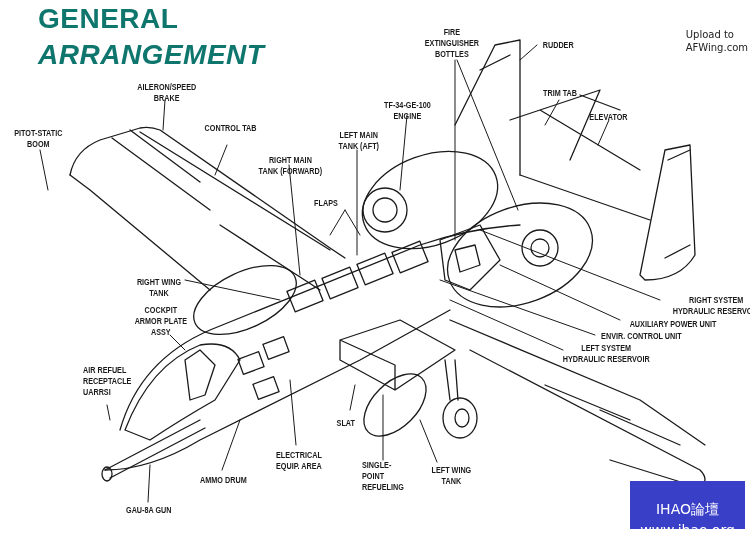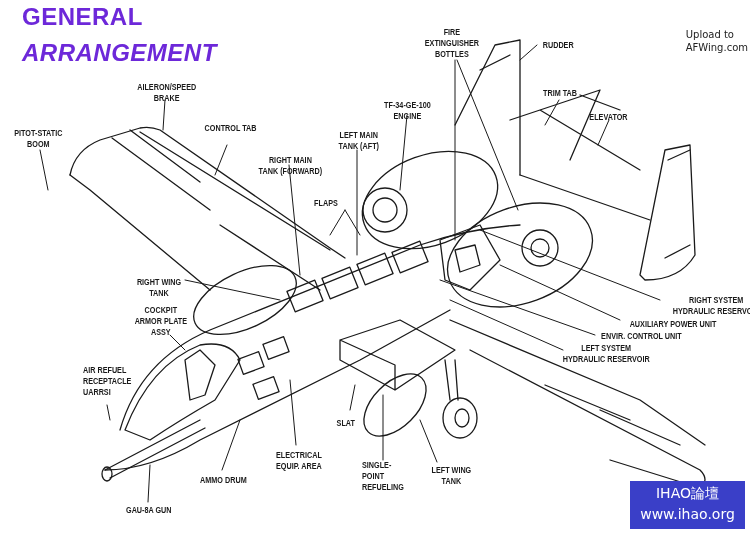--- a/index.html
+++ b/index.html
@@ -1,31 +1,31 @@
 <!DOCTYPE html>
 <html><head>
 <meta charset="utf-8">
 <style>
   html, body { margin: 0; padding: 0; background: #ffffff; }
   body { width: 750px; height: 533px; position: relative; overflow: hidden;
          font-family: "Liberation Sans", sans-serif; color: #111; }
-  .title { position: absolute; left: 22px; font-family: "Liberation Sans", sans-serif;
-           font-weight: bold; font-size: 24px; letter-spacing: 0.5px; color: #6d28d9; line-height: 1; }
+  .title { position: absolute; left: 38px; font-family: "Liberation Sans", sans-serif;
+           font-weight: bold; font-size: 28px; letter-spacing: 0.5px; color: #0f766e; line-height: 1; }
   #t1 { top: 5px; }
   #t2 { top: 41px; font-style: italic; }
   .watermark-top { position: absolute; right: 2px; top: 0px; text-align: left;
                    font-family: "DejaVu Sans", sans-serif; font-size: 10px; color: #222; line-height: 13px; margin-top: 28px; }
   .lbl { position: absolute; font-family: "Liberation Sans Narrow", "Liberation Sans", sans-serif;
          font-weight: bold; font-size: 8.5px; line-height: 11px; text-align: center;
          color: #1a1a1a; white-space: pre; transform: scaleX(0.85); transform-origin: center top; }
   .lbl.left { text-align: left; transform-origin: left top; }
   svg.drawing { position: absolute; left: 0; top: 0; }
   .badge { position: absolute; left: 630px; top: 481px; width: 115px; height: 48px; background: #3a3fc8;
            color: #fff; text-align: center; font-family: "DejaVu Sans", sans-serif; font-size: 14px; line-height: 21px;
-           padding-top: 2px; box-sizing: border-box; }
+           padding-top: 18px; box-sizing: border-box; }
 </style>
 </head>
 <body>
 
 <div class="title" id="t1">GENERAL</div>
 <div class="title" id="t2">ARRANGEMENT</div>
 
 <div class="watermark-top">
   <div>Upload to</div>
   <div>AFWing.com</div>

